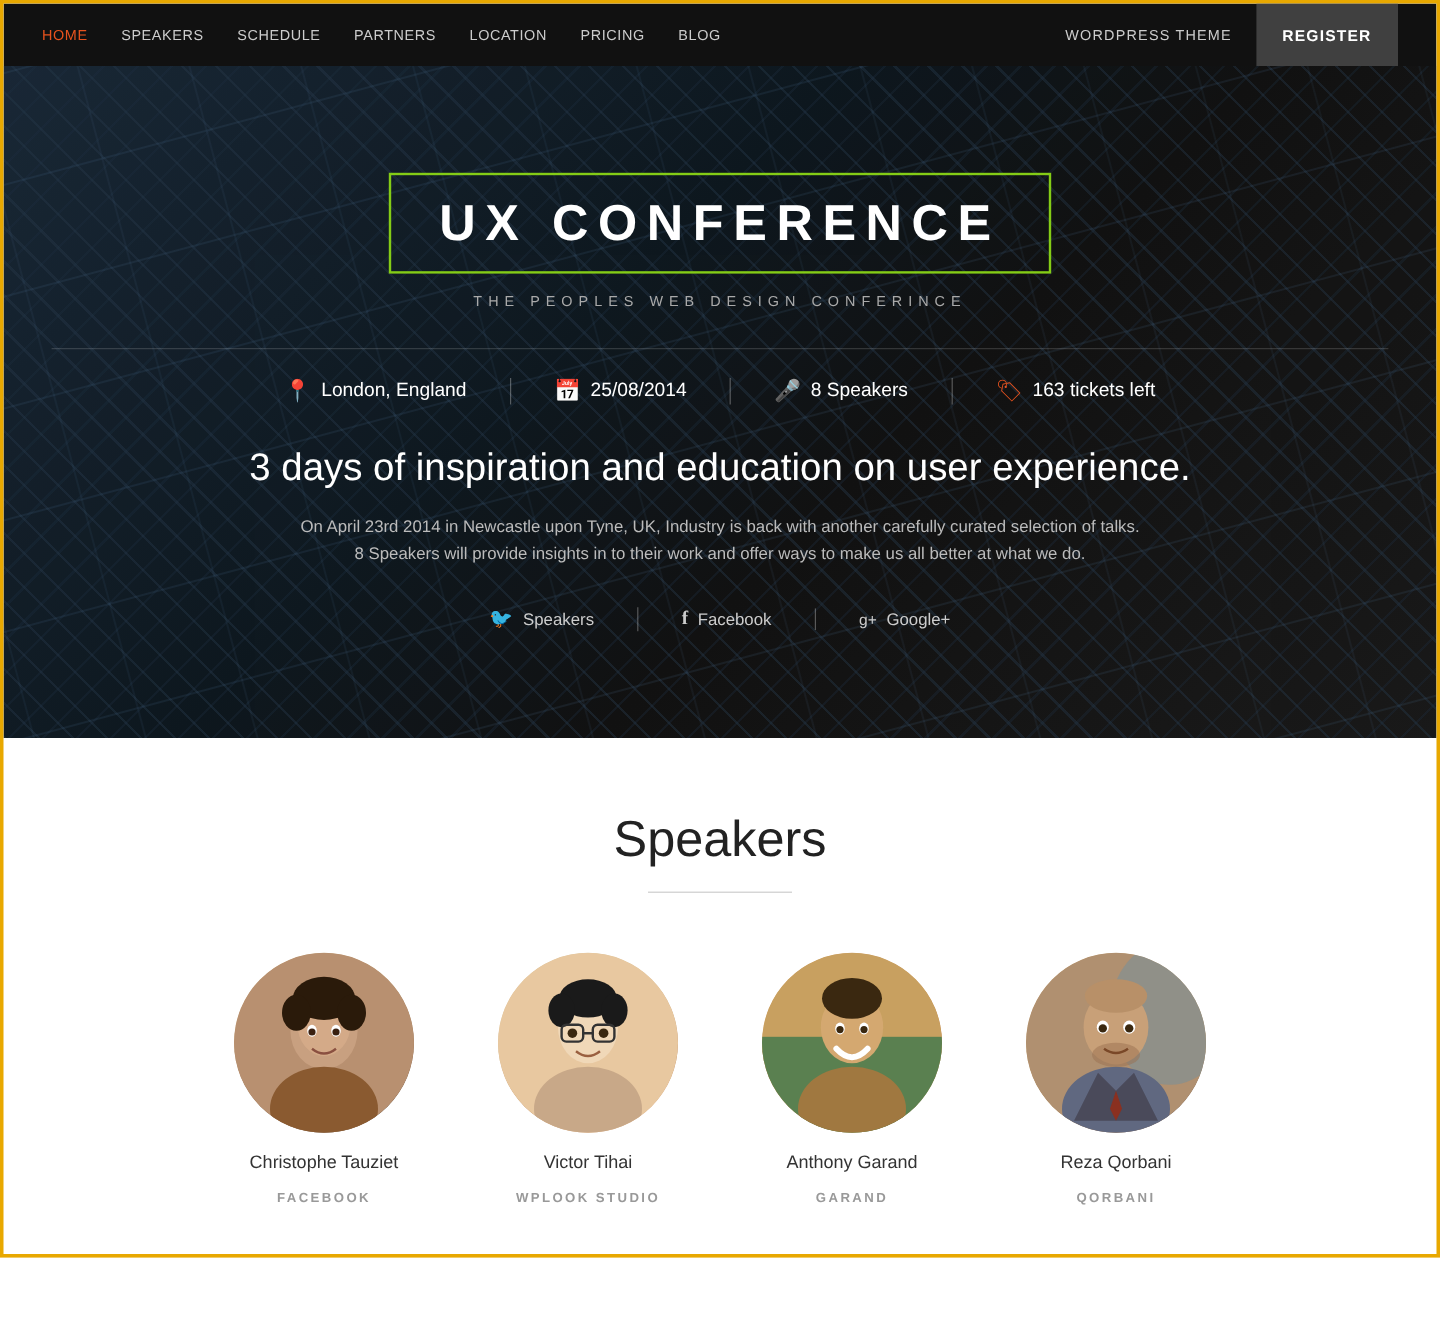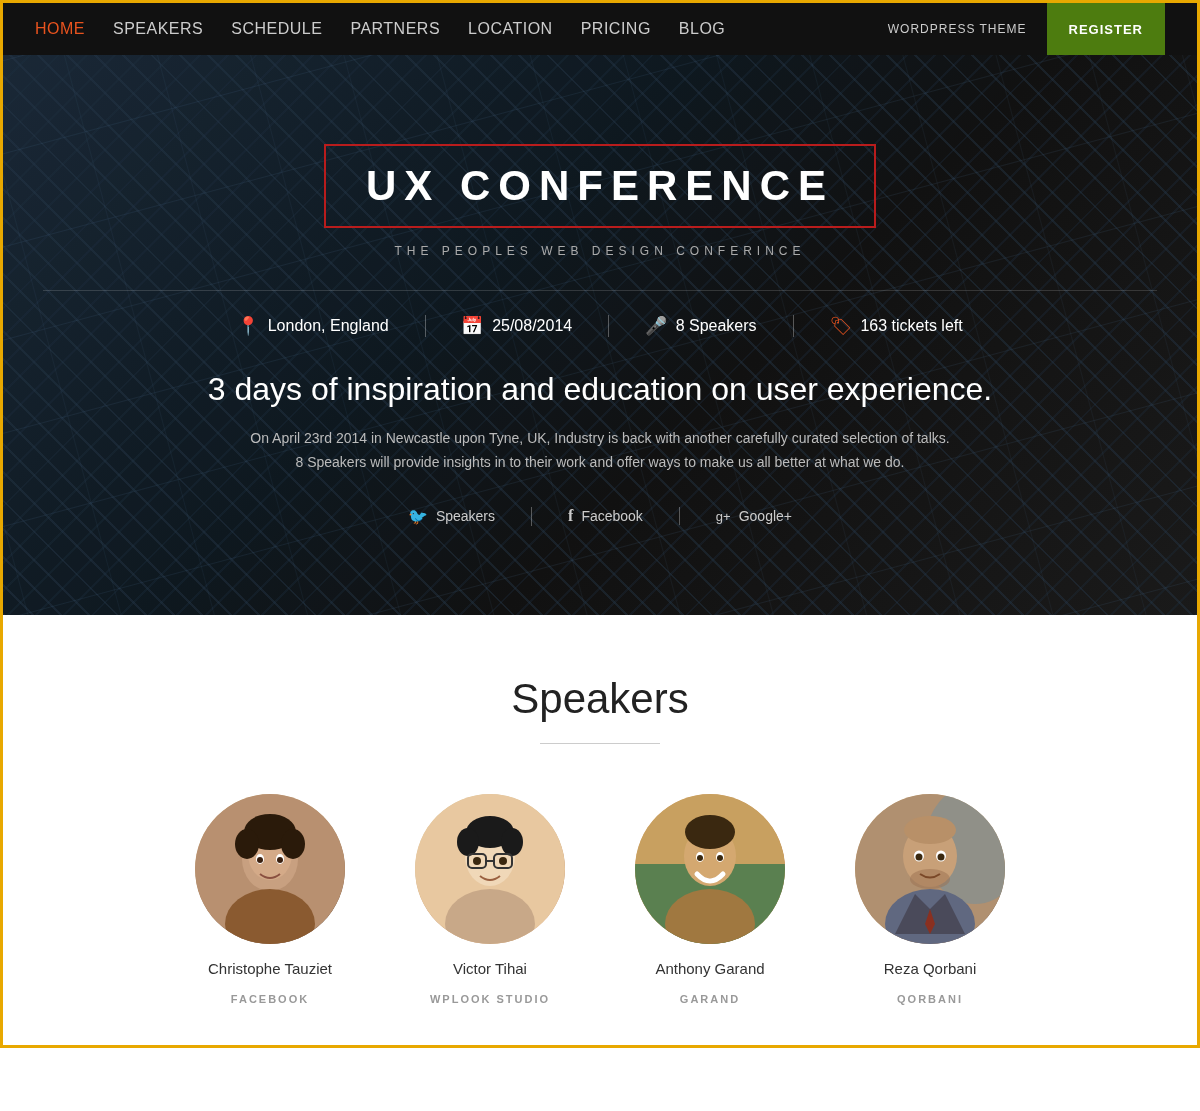--- a/index.html
+++ b/index.html
@@ -11,37 +11,37 @@
       display: flex;
       align-items: center;
       justify-content: space-between;
       padding: 0 32px;
       height: 52px;
     }
     .nav-links { display: flex; align-items: center; gap: 28px; }
     .nav-links a {
       color: #ccc;
       text-decoration: none;
-      font-size: 16px;
+      font-size: 12px;
       font-weight: 500;
       letter-spacing: 0.5px;
       text-transform: uppercase;
     }
     .nav-links a.active { color: #e8531e; }
     .nav-right { display: flex; align-items: center; gap: 20px; }
     .nav-right .wp-theme {
       color: #ccc;
       font-size: 12px;
       font-weight: 500;
       letter-spacing: 1px;
       text-transform: uppercase;
       text-align: right;
     }
     .register-btn {
-      background: #4d7c0f;
+      background: #404040;
       color: #fff;
       border: none;
       padding: 14px 22px;
       font-size: 13px;
       font-weight: 700;
       letter-spacing: 1px;
       text-transform: uppercase;
       cursor: pointer;
       height: 52px;
     }
@@ -86,21 +86,21 @@
       transform: rotate(-15deg) scale(1.5);
     }
     .hero-content {
       position: relative;
       z-index: 2;
       text-align: center;
       width: 100%;
       padding: 0 40px;
     }
     .conference-title-box {
-      border: 2px solid #b91c1c;
+      border: 2px solid #84cc16;
       display: inline-block;
       padding: 16px 40px;
       margin-bottom: 16px;
     }
     .conference-title-box h1 {
       color: #fff;
       font-size: 42px;
       font-weight: 700;
       letter-spacing: 8px;
       text-transform: uppercase;

